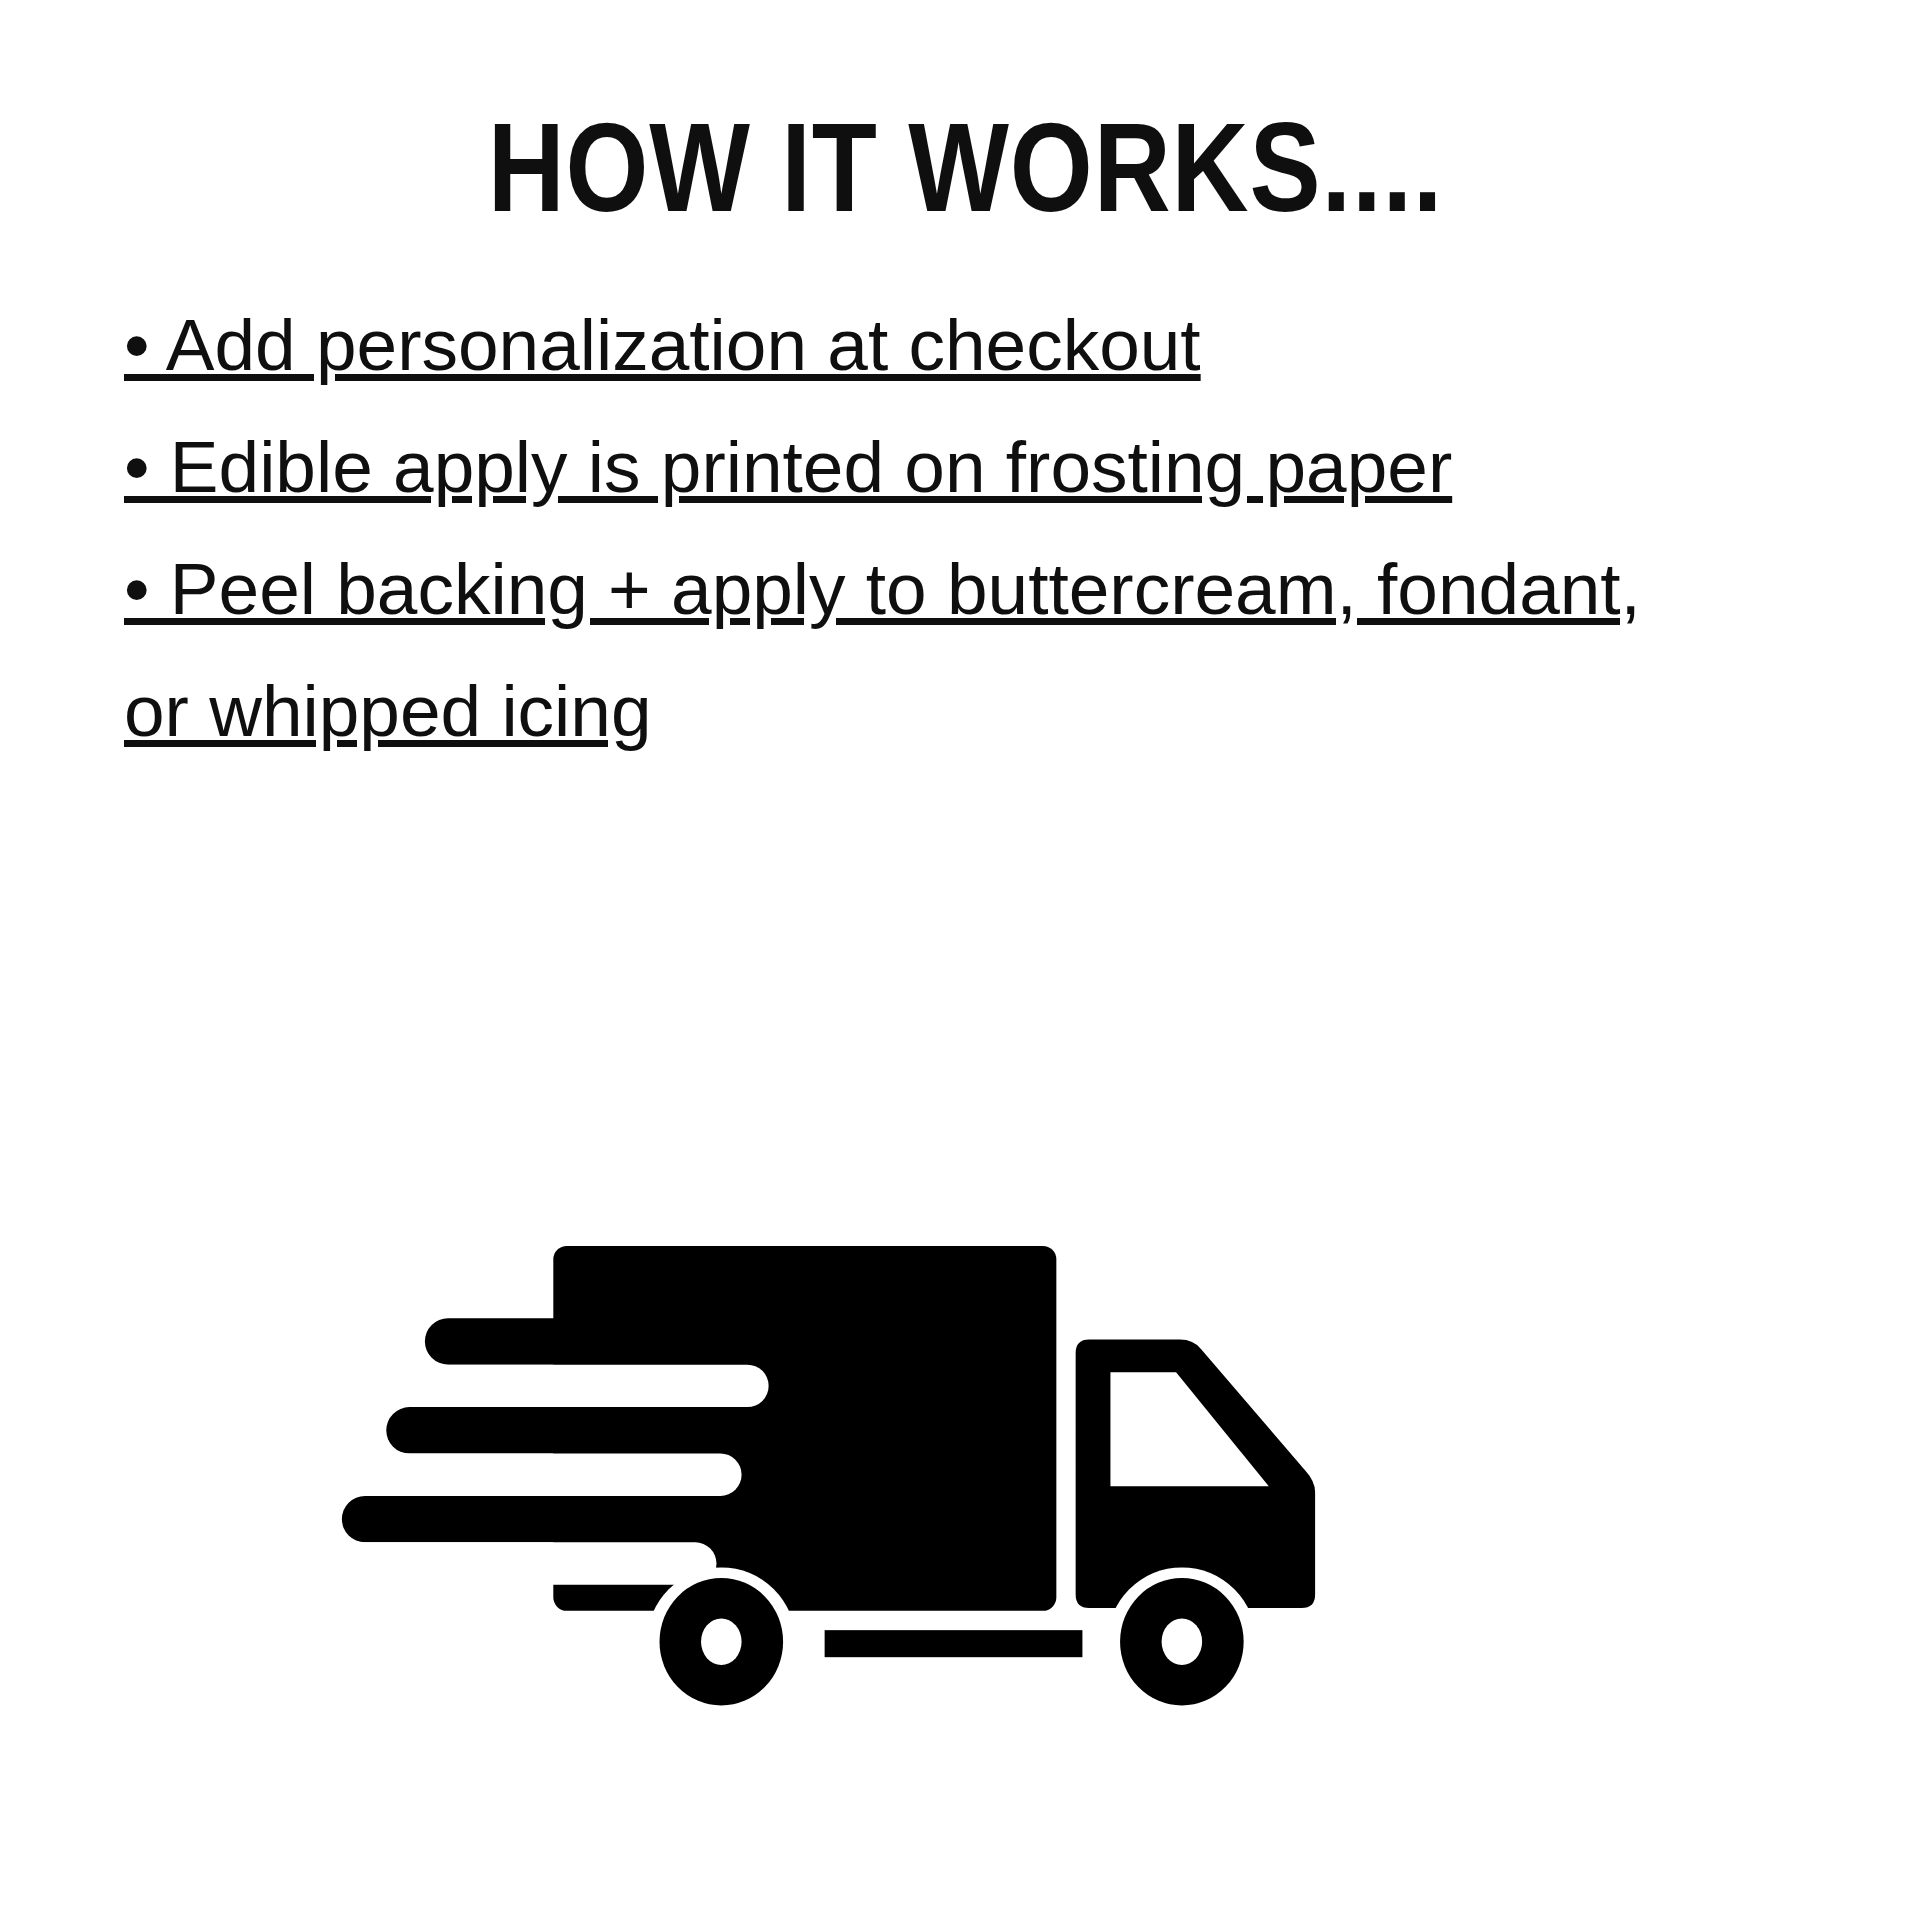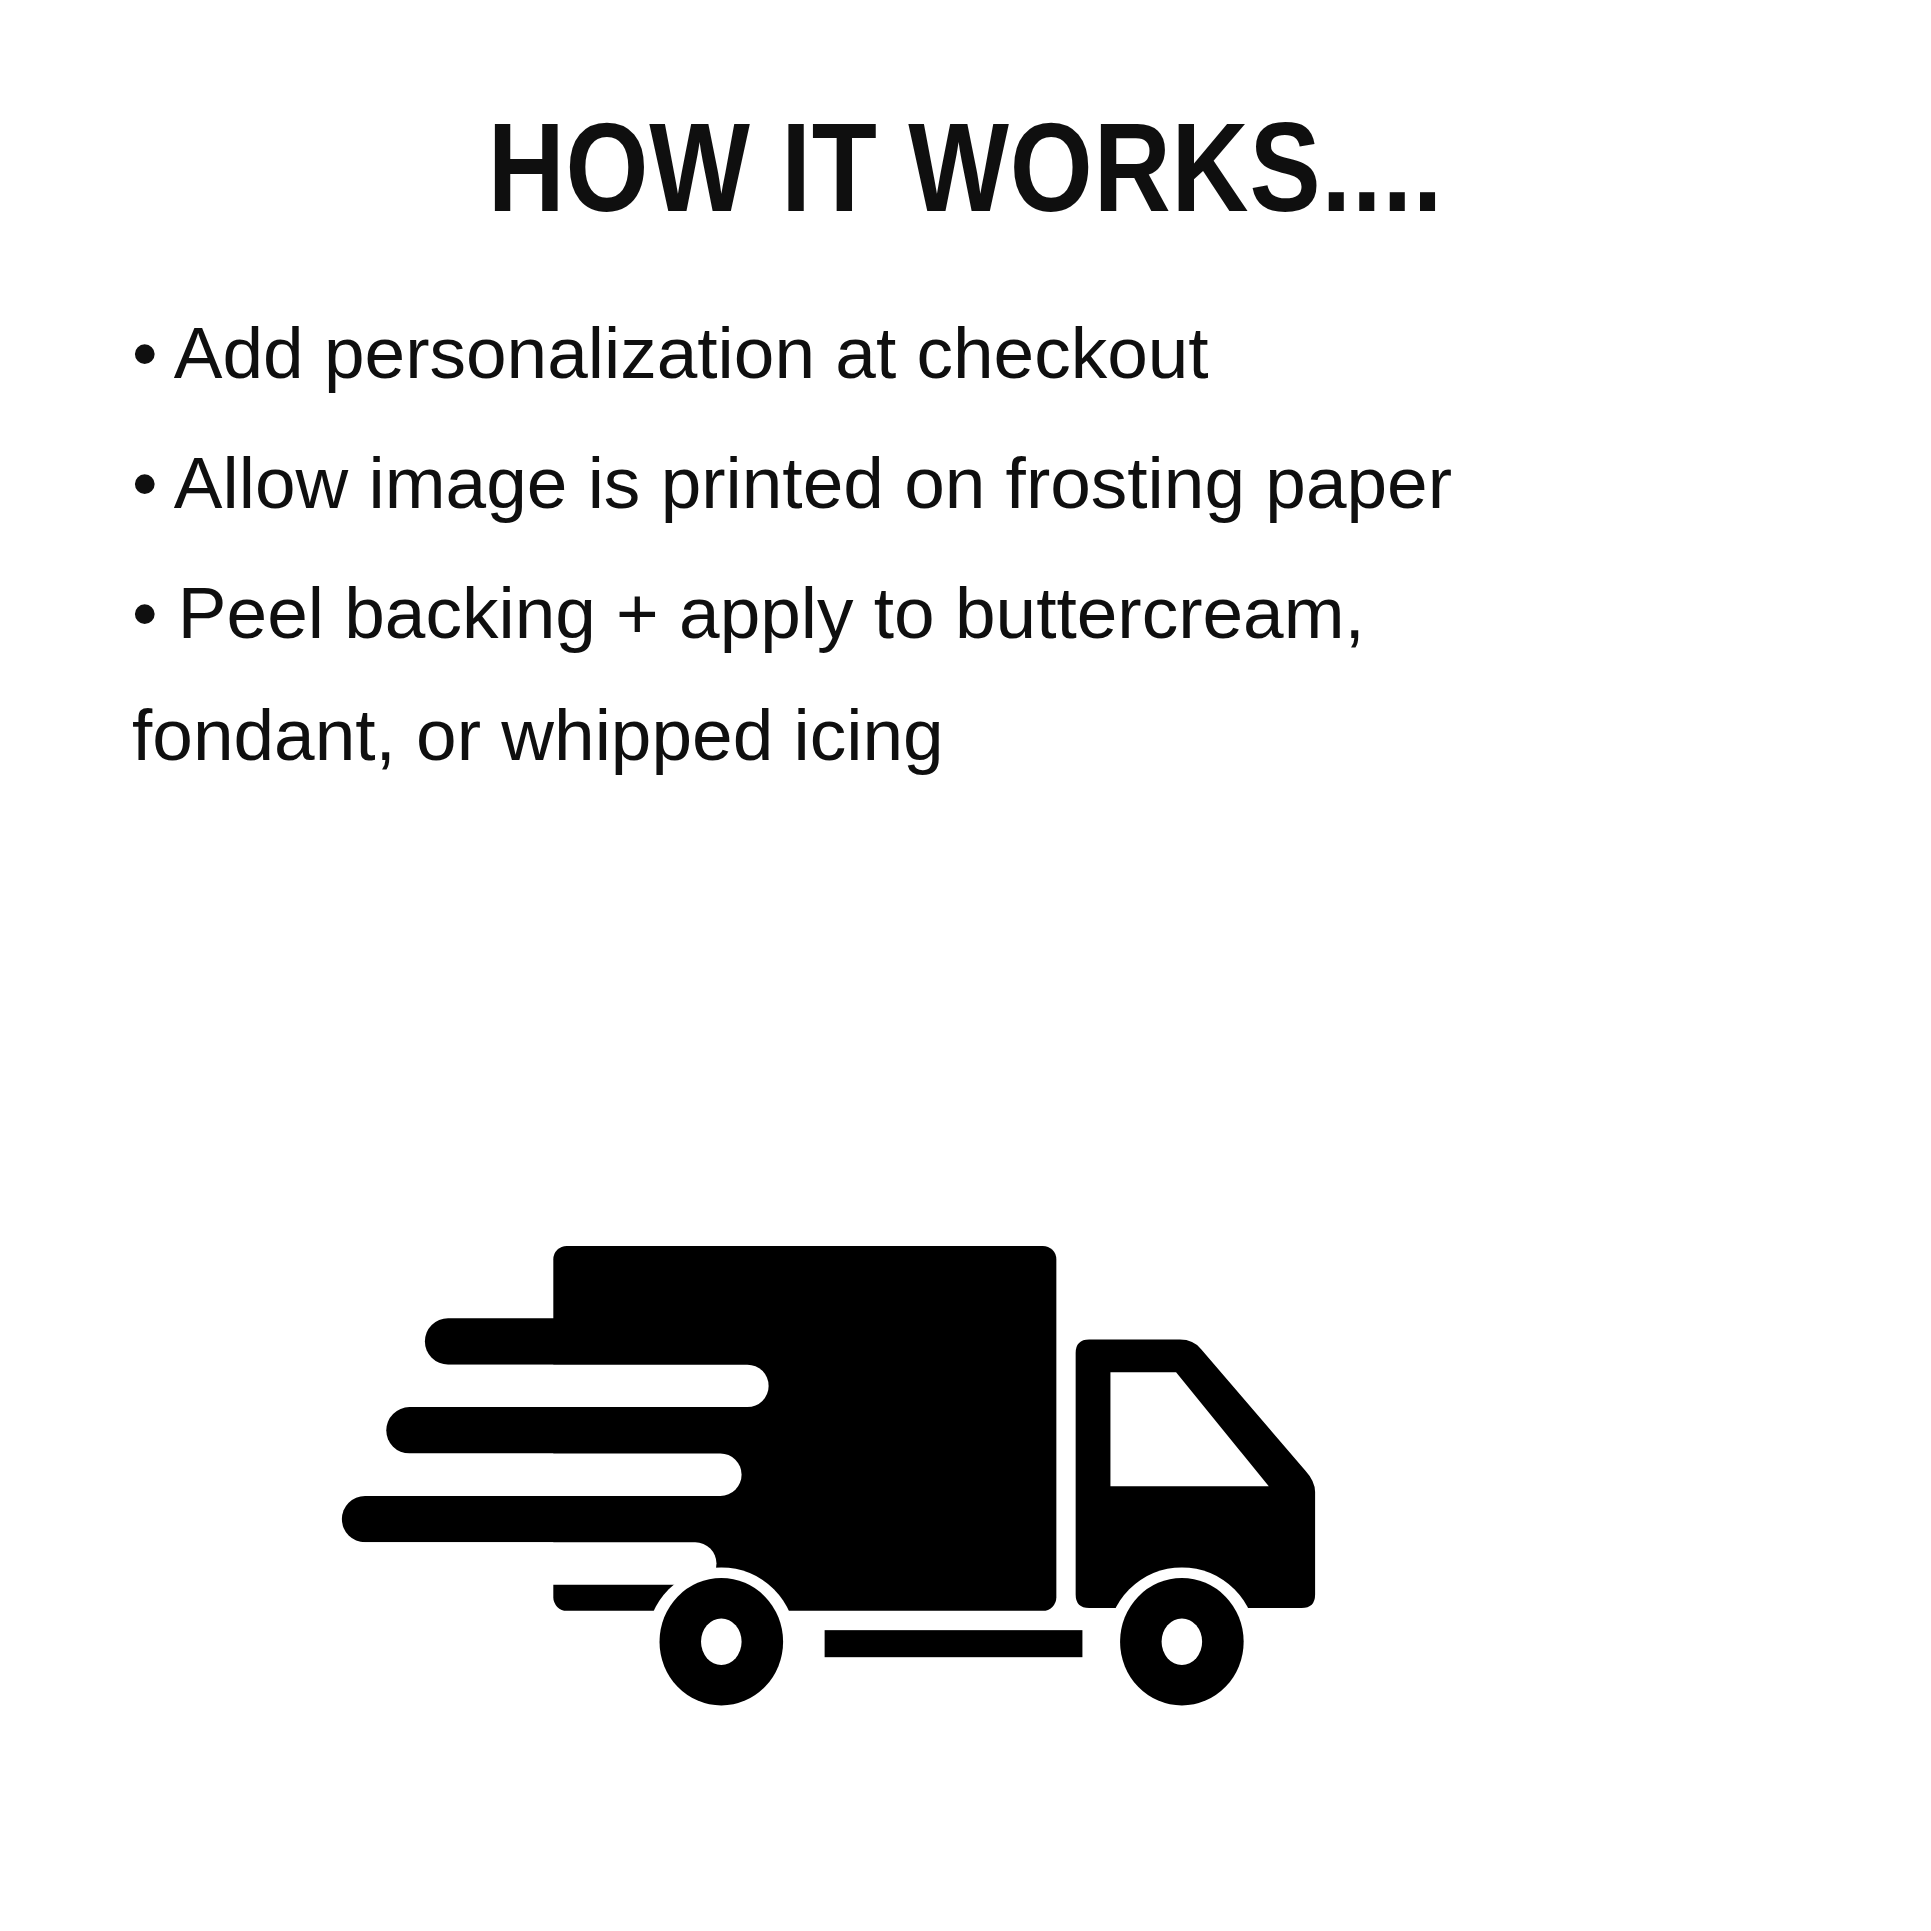--- a/index.html
+++ b/index.html
@@ -37,21 +37,21 @@
   .bullet-list {
     position: absolute;
     left: 124px;
     top: 284px;
     width: 1526px;
     font-size: 73px;
     font-weight: 400;
     line-height: 122px;
     color: var(--text);
   }
-  .bullet-line { margin: 8px; padding: 0; }
+  .bullet-line { margin: 0; padding: 0; text-decoration: underline; }
   .truck-figure {
     position: absolute;
     left: 338px;
     top: 1241px;
     width: 980px;
     height: 507px;
     margin: 0;
   }
   .truck-figure svg { display: block; width: 100%; height: 100%; }
   .ink   { fill: var(--icon); }
@@ -59,21 +59,21 @@
 </style>
 </head>
 <body>
 
 <main>
 
   <h1 class="page-title">HOW IT WORKS....</h1>
 
   <section class="bullet-list">
       <div class="bullet-line">• Add personalization at checkout</div>
-      <div class="bullet-line">• Allow image is printed on frosting paper</div>
+      <div class="bullet-line">• Edible apply is printed on frosting paper</div>
       <div class="bullet-line">• Peel backing + apply to buttercream, fondant, or whipped icing</div>
     </section>
 
   <figure class="truck-figure">
     <svg viewBox="0 0 1015 525" xmlns="http://www.w3.org/2000/svg" aria-hidden="true">
 
       <rect class="ink" x="223" y="5" width="521" height="378" rx="14"></rect>
 
       <g>
         <rect class="ink" x="90" y="80" width="260" height="48" rx="24"></rect>

